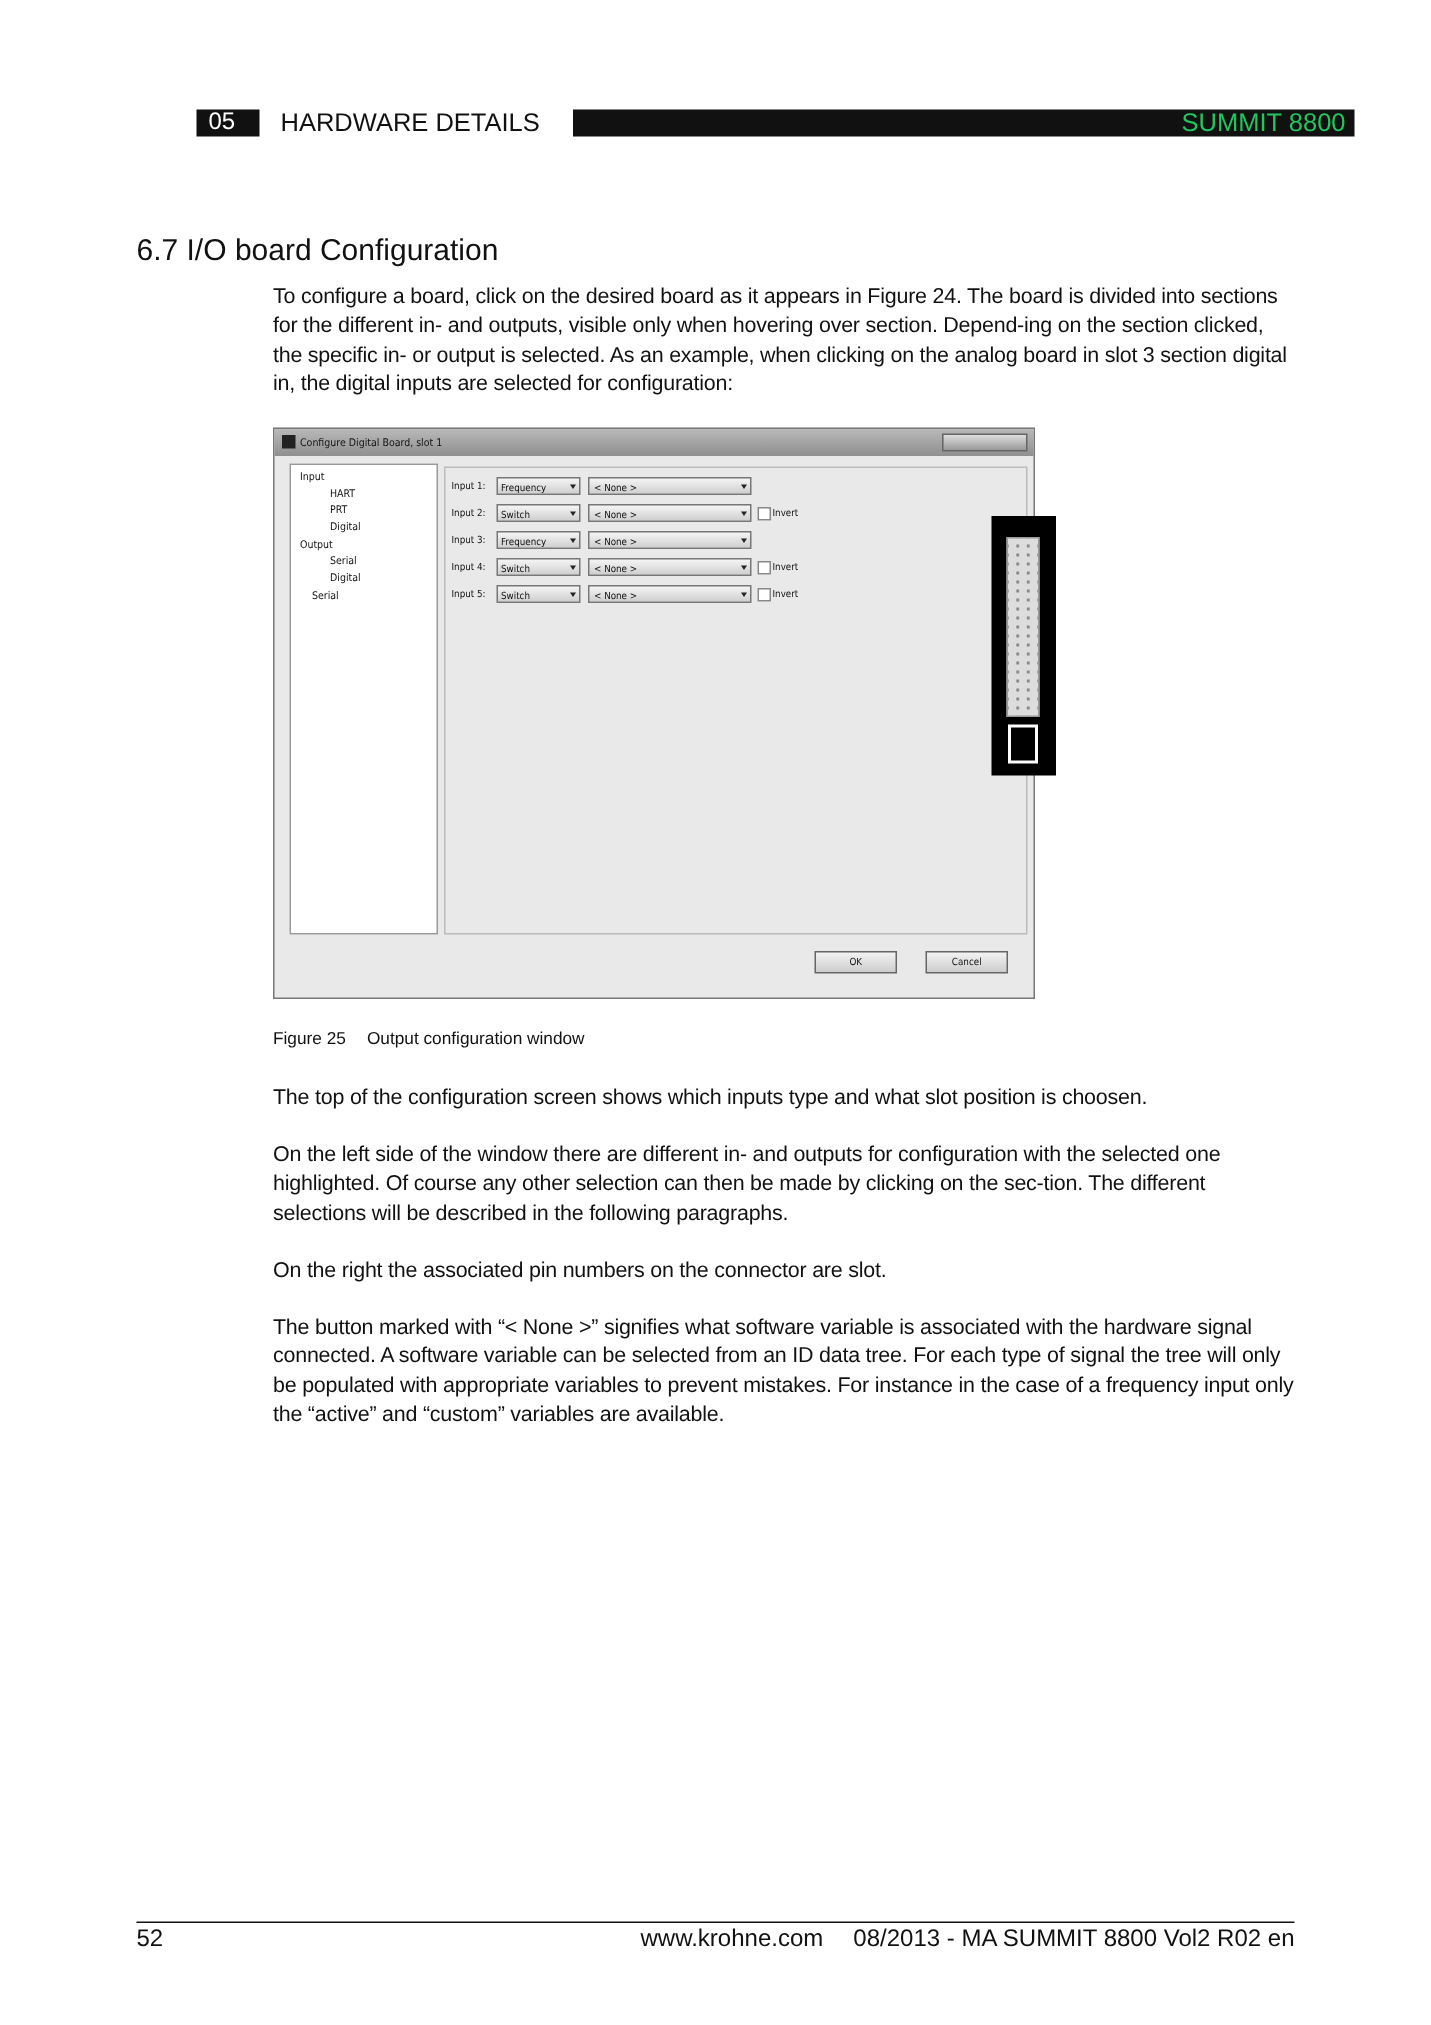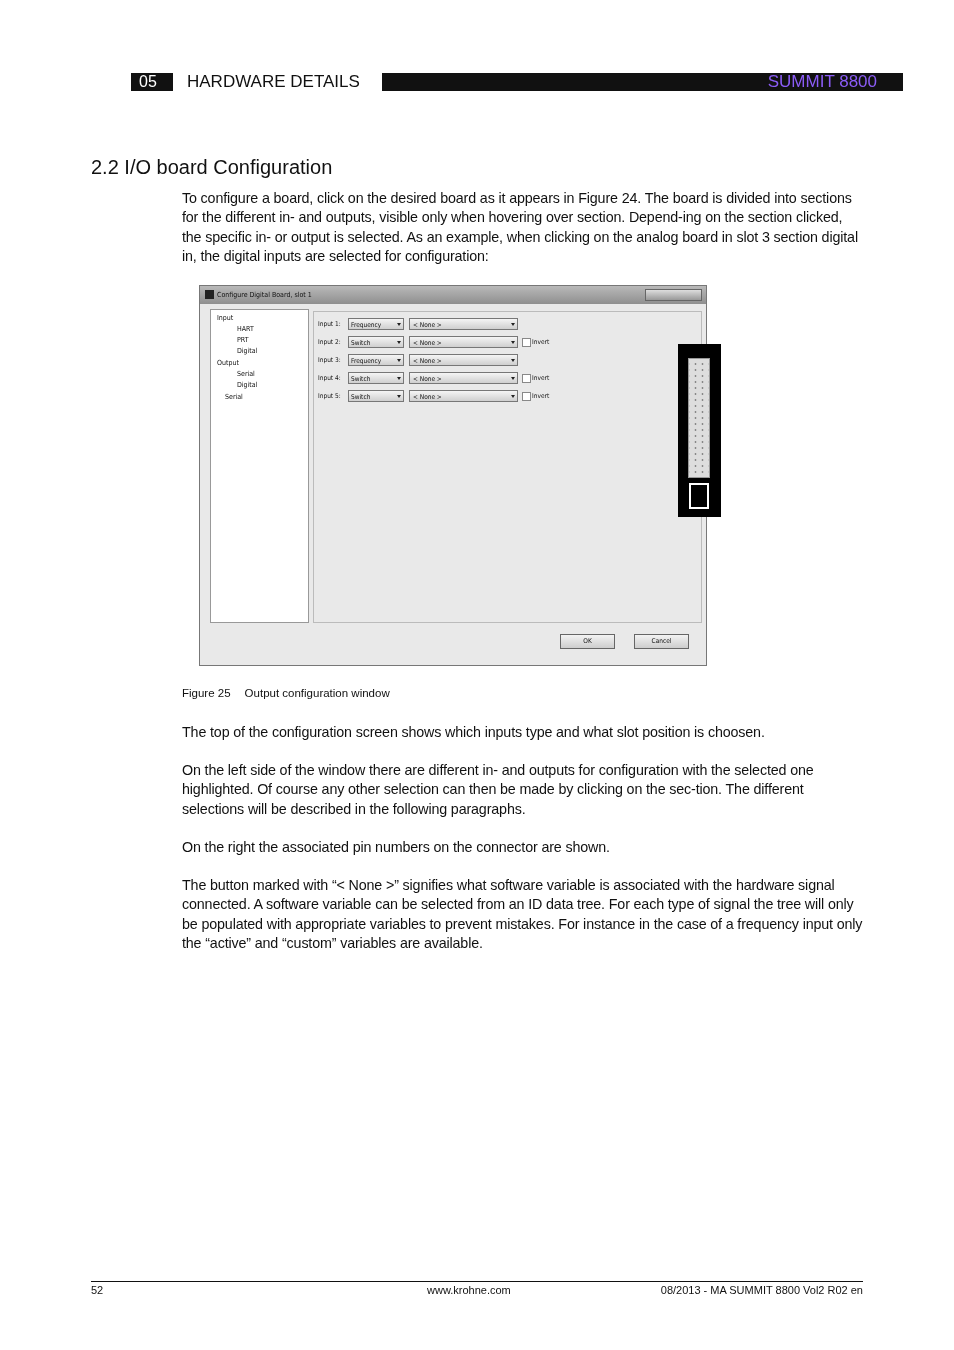--- a/index.html
+++ b/index.html
@@ -1,23 +1,23 @@
 <!DOCTYPE html>
 <html><head>
 <meta charset="utf-8">
 <style>
   html,body{margin:0;padding:0;background:#fff;}
   body{width:954px;height:1350px;position:relative;font-family:"DejaVu Sans Condensed","Liberation Sans",sans-serif;color:#111;overflow:hidden;}
   .hdr{position:absolute;top:73px;left:91px;width:772px;height:18px;margin-left:40px;}
   .hdr .num{position:absolute;left:0;top:0;width:42px;height:18px;background:#111;color:#fff;font-size:16px;line-height:18px;padding-left:8px;box-sizing:border-box;font-family:"Liberation Sans",sans-serif;}
   .hdr .ttl{position:absolute;left:50px;top:0;height:18px;background:#fff;color:#111;font-size:17px;line-height:18px;padding:0 6px;font-family:"Liberation Sans",sans-serif;}
-  .hdr .bar{position:absolute;left:251px;right:0;top:0;height:18px;background:#111;color:#8b5cf6;text-align:right;font-size:17px;line-height:18px;padding-right:26px;box-sizing:border-box;font-family:"Liberation Sans",sans-serif;}
+  .hdr .bar{position:absolute;left:251px;right:0;top:0;height:18px;background:#111;color:#22c55e;text-align:right;font-size:17px;line-height:18px;padding-right:6px;box-sizing:border-box;font-family:"Liberation Sans",sans-serif;}
   h1{position:absolute;left:91px;top:156px;margin:0;font-size:20px;font-weight:normal;font-family:"Liberation Sans",sans-serif;}
   .para{position:absolute;left:182px;width:682px;font-size:14.3px;line-height:19.3px;font-family:"Liberation Sans",sans-serif;margin:0;letter-spacing:-0.15px;}
-  .fig{position:absolute;left:182px;top:285px;width:508px;height:381px;background:#e9e9e9;border:1px solid #777;box-sizing:border-box;margin-left:17px;}
+  .fig{position:absolute;left:182px;top:285px;width:508px;height:381px;background:#e9e9e9;border:1px solid #777;box-sizing:border-box;}
   .fig .titlebar{height:18px;background:linear-gradient(#b9b9b9,#8f8f8f);position:relative;font-size:7px;line-height:18px;color:#111;}
   .fig .titlebar .appicon{position:absolute;left:5px;top:4px;width:9px;height:9px;background:#222;}
   .fig .titlebar .tt{position:absolute;left:17px;top:0;}
   .fig .titlebar .wbtns{position:absolute;right:4px;top:3px;width:55px;height:10px;background:linear-gradient(#ddd,#999);border:1px solid #666;}
   .fig .tree{position:absolute;left:10px;top:23px;width:97px;height:312px;background:#fff;border:1px solid #999;font-size:7px;}
   .fig .tree div{position:absolute;text-align:center;}
   .fig .panel{position:absolute;left:113px;top:25px;width:387px;height:310px;border:1px solid #bbb;}
   .row{position:absolute;left:4px;height:12px;font-size:6.5px;line-height:12px;}
   .row .lbl{position:absolute;left:0;top:0;width:28px;}
   .row .sel1{position:absolute;left:30px;top:0;width:56px;height:12px;background:linear-gradient(#f5f5f5,#cfcfcf);border:1px solid #777;box-sizing:border-box;padding-left:2px;}
@@ -26,32 +26,32 @@
   .chk{position:absolute;left:204px;top:2px;width:7px;height:7px;border:1px solid #888;background:#fff;}
   .inv{position:absolute;left:214px;top:0;}
   .conn{position:absolute;left:364px;top:32px;width:43px;height:173px;background:#000;}
   .conn .strip{position:absolute;left:10px;top:14px;width:22px;height:120px;background:#ddd;border:1px solid #999;box-sizing:border-box;
      background-image:radial-gradient(#888 1px,transparent 1.2px);background-size:7px 6px;background-position:3px 2px;}
   .conn .rj{position:absolute;left:11px;top:139px;width:20px;height:26px;border:2px solid #fff;box-sizing:border-box;}
   .btn{position:absolute;top:348px;width:55px;height:15px;background:linear-gradient(#f3f3f3,#cdcdcd);border:1px solid #666;box-sizing:border-box;font-size:6.5px;text-align:center;line-height:13px;}
   .caption{position:absolute;left:182px;top:687px;font-size:11.5px;font-family:"Liberation Sans",sans-serif;}
   .caption span{margin-right:14px;}
   .footline{position:absolute;left:91px;top:1281px;width:772px;height:1px;background:#111;}
-  .foot{position:absolute;top:1284px;font-size:11px;font-family:"Liberation Sans",sans-serif;}
+  .foot{position:absolute;top:1284px;font-size:16px;font-family:"Liberation Sans",sans-serif;}
 </style>
 </head>
 <body>
 
 <div class="hdr">
   <div class="num">05</div>
   <div class="bar">SUMMIT 8800</div>
   <div class="ttl">HARDWARE DETAILS</div>
 </div>
 
-<h1>2.2 I/O board Configuration</h1>
+<h1>6.7 I/O board Configuration</h1>
 
 <p class="para" style="top:189px">To configure a board, click on the desired board as it appears in Figure 24. The board is divided into sections for the different in- and outputs, visible only when hovering over section. Depend-ing on the section clicked, the specific in- or output is selected. As an example, when clicking on the analog board in slot 3 section digital in, the digital inputs are selected for configuration:</p>
 
 <div class="fig">
   <div class="titlebar">
     <span class="appicon"></span>
     <span class="tt">Configure Digital Board, slot 1</span>
     <span class="wbtns"></span>
   </div>
   <div class="tree">
@@ -104,19 +104,19 @@
   <div class="btn" style="left:360px">OK</div>
   <div class="btn" style="left:434px">Cancel</div>
 </div>
 
 <div class="caption">
   <span>Figure 25</span><span>Output configuration window</span>
 </div>
 
 <p class="para" style="top:723px">The top of the configuration screen shows which inputs type and what slot position is choosen.</p>
 <p class="para" style="top:761px">On the left side of the window there are different in- and outputs for configuration with the selected one highlighted. Of course any other selection can then be made by clicking on the sec-tion. The different selections will be described in the following paragraphs.</p>
-<p class="para" style="top:838px">On the right the associated pin numbers on the connector are shown.</p>
+<p class="para" style="top:838px">On the right the associated pin numbers on the connector are slot.</p>
 <p class="para" style="top:876px">The button marked with “&lt; None &gt;” signifies what software variable is associated with the hardware signal connected. A software variable can be selected from an ID data tree. For each type of signal the tree will only be populated with appropriate variables to prevent mistakes. For instance in the case of a frequency input only the “active” and “custom” variables are available.</p>
 
 <div class="footline"></div>
 <div class="foot" style="left:91px">52</div>
 <div class="foot" style="left:427px">www.krohne.com</div>
 <div class="foot" style="right:91px">08/2013 - MA SUMMIT 8800 Vol2 R02 en</div>
 
 </body></html>

